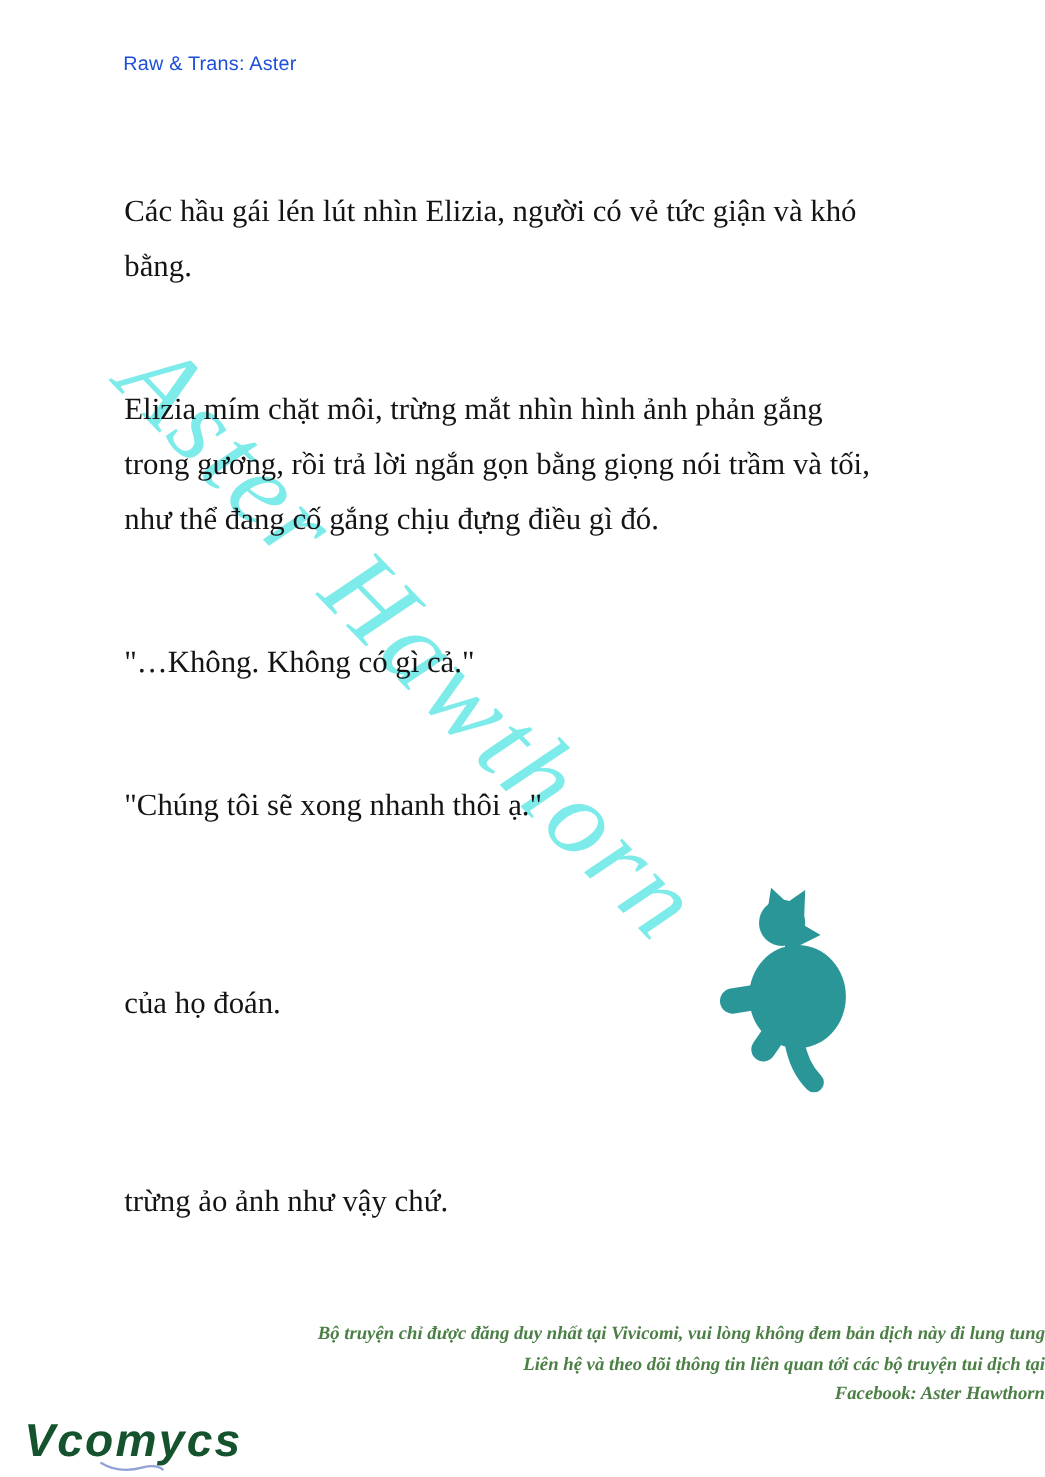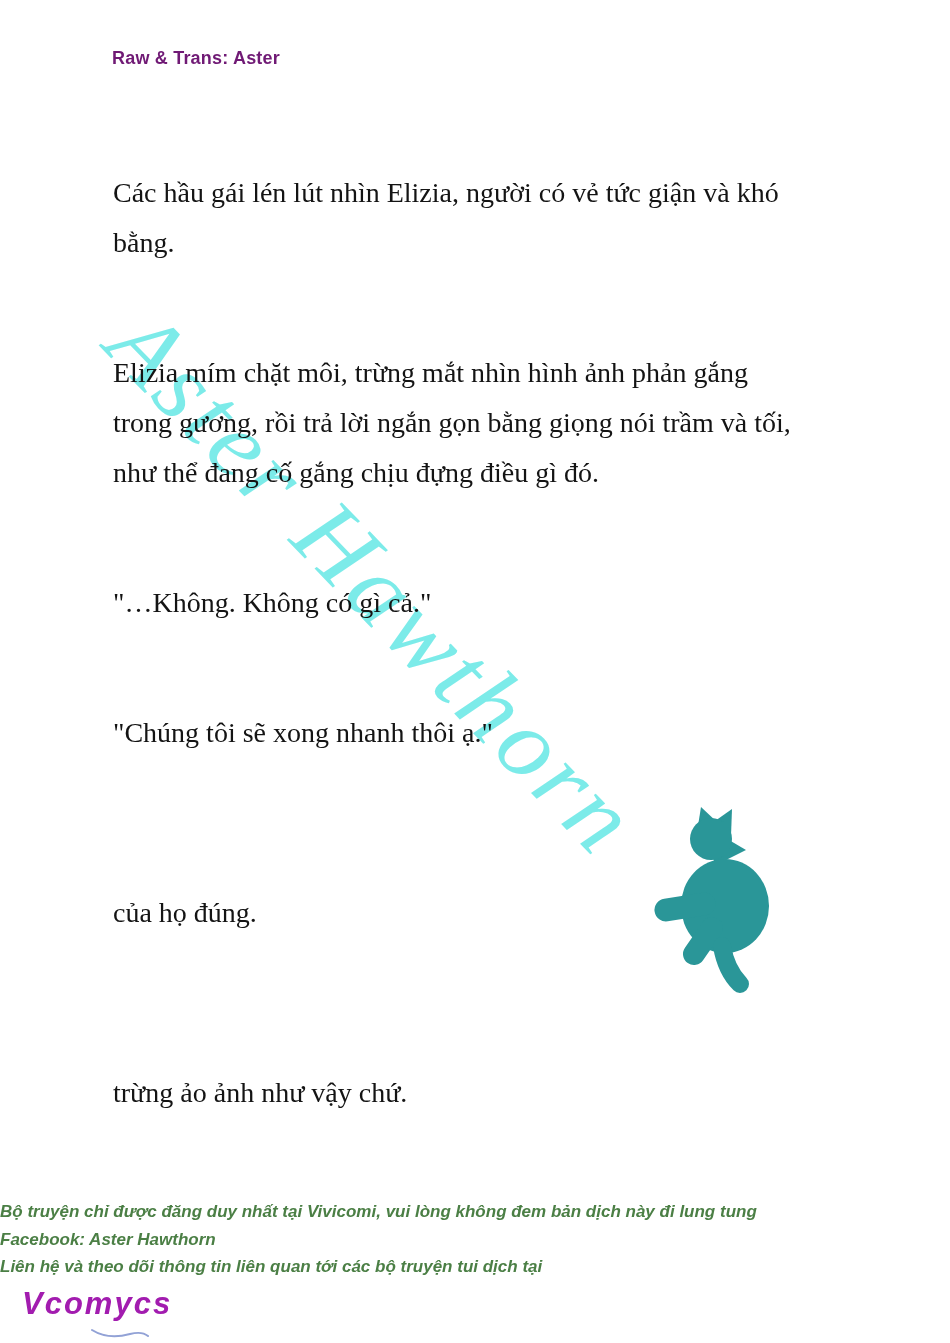--- a/index.html
+++ b/index.html
@@ -13,23 +13,22 @@
     font-family: "Liberation Serif", "DejaVu Serif", serif;
   }
 
   
   .credit {
     position: absolute;
     top: 48px;
     left: 112px;
     font-family: "Liberation Sans", "DejaVu Sans", sans-serif;
     font-size: 18px;
-    color: #701a75;
+    color: #1d4ed8;
     letter-spacing: 0.2px;
-    font-weight: bold;
   }
 
   
   .watermark {
     position: absolute;
     top: 286px;
     left: 168px;
     transform: rotate(46deg);
     transform-origin: 0 0;
     font-family: "Liberation Serif", "DejaVu Serif", serif;
@@ -65,41 +64,41 @@
   }
   .body-text p { margin: 0 0 80px 0; }
   .body-text .line { white-space: nowrap; text-align: center; }
 
   
   .footer {
     position: absolute;
     top: 1198px;
     left: 0;
     width: 100%;
-    text-align: left;
-    font-family: Liberation Sans, sans-serif;
+    text-align: right;
+    font-family: Liberation Serif, serif;
     font-style: italic;
     font-weight: bold;
     font-size: 17px;
     line-height: 27.5px;
     color: #4b7f45;
     z-index: 2;
   }
 
   
   .logo {
     position: absolute;
     left: 22px;
     top: 1286px;
     font-family: "Liberation Sans", "DejaVu Sans", sans-serif;
     font-style: italic;
     font-weight: bold;
-    font-size: 31px;
+    font-size: 42px;
     letter-spacing: 2px;
-    color: #a21caf;
+    color: #14532d;
     z-index: 2;
   }
   .logo .logo-text::first-letter { font-size: 46px; }
   .logo-flourish {
     position: absolute;
     left: 68px;
     top: 40px;
     width: 60px;
     height: 14px;
   }
@@ -144,32 +143,32 @@
       <span class="line">như thể đang cố gắng chịu đựng điều gì đó.</span>
     </p>
     <p>
       <span class="line">"…Không. Không có gì cả."</span>
     </p>
     <p>
       <span class="line">"Chúng tôi sẽ xong nhanh thôi ạ."</span>
     </p>
     <p>
       <br>
-      <span class="line">của họ đúng.</span>
+      <span class="line">của họ đoán.</span>
     </p>
     <p>
       <br>
       <span class="line">trừng ảo ảnh như vậy chứ.</span>
     </p>
   </div>
 
   <div class="footer">
     <div>Bộ truyện chỉ được đăng duy nhất tại Vivicomi, vui lòng không đem bản dịch này đi lung tung</div>
+    <div>Liên hệ và theo dõi thông tin liên quan tới các bộ truyện tui dịch tại</div>
     <div>Facebook: Aster Hawthorn</div>
-    <div>Liên hệ và theo dõi thông tin liên quan tới các bộ truyện tui dịch tại</div>
   </div>
 
   <div class="logo">
     <span class="logo-text">Vcomycs</span>
     <svg class="logo-flourish" viewBox="0 0 60 14" aria-hidden="true">
       <path d="M2 4 Q18 14 40 8 Q52 5 58 10" stroke="#92a2d6" stroke-width="2" fill="none" stroke-linecap="round"></path>
     </svg>
   </div>
 
 </div>

